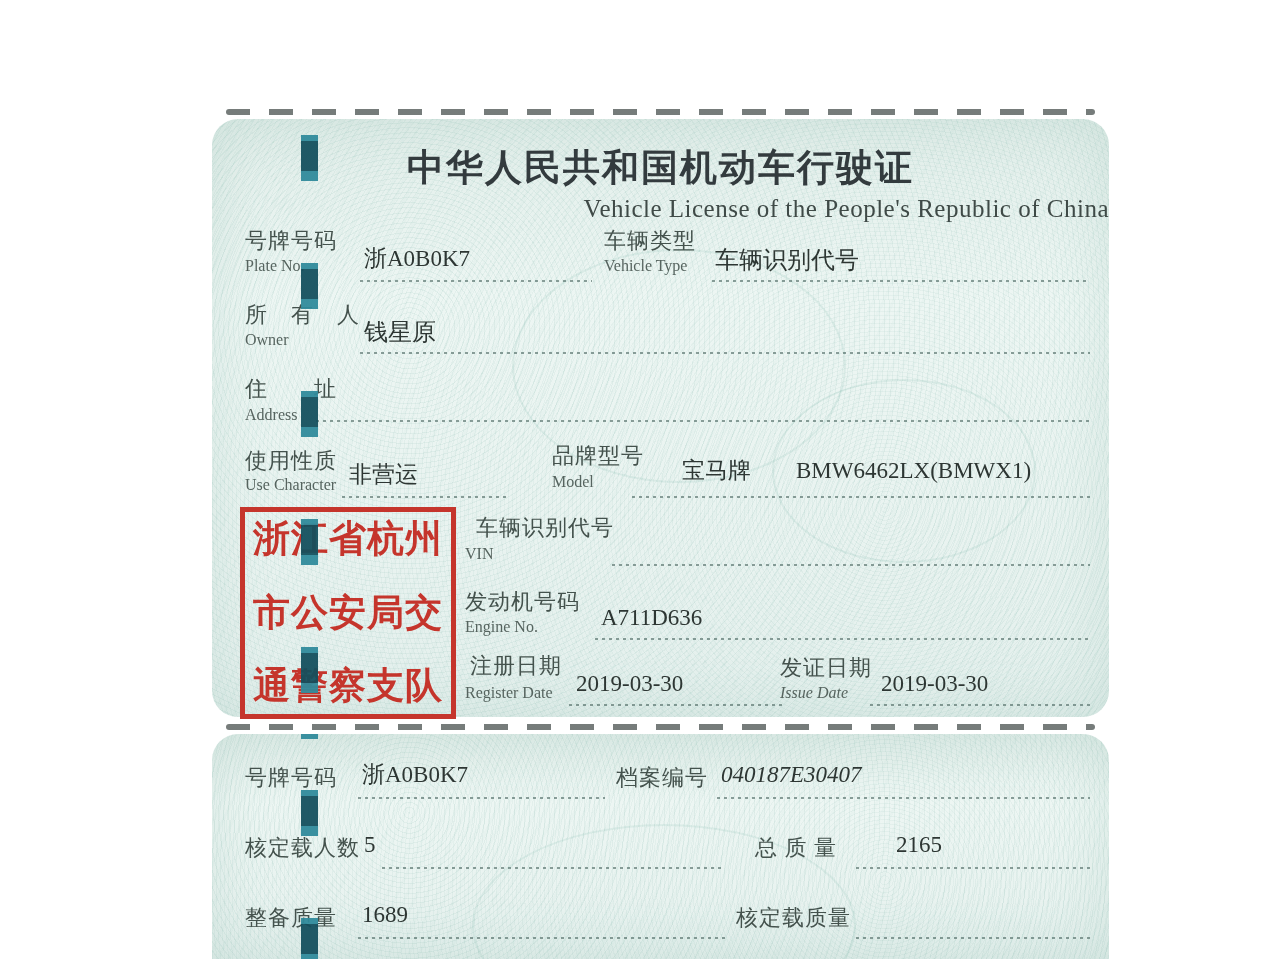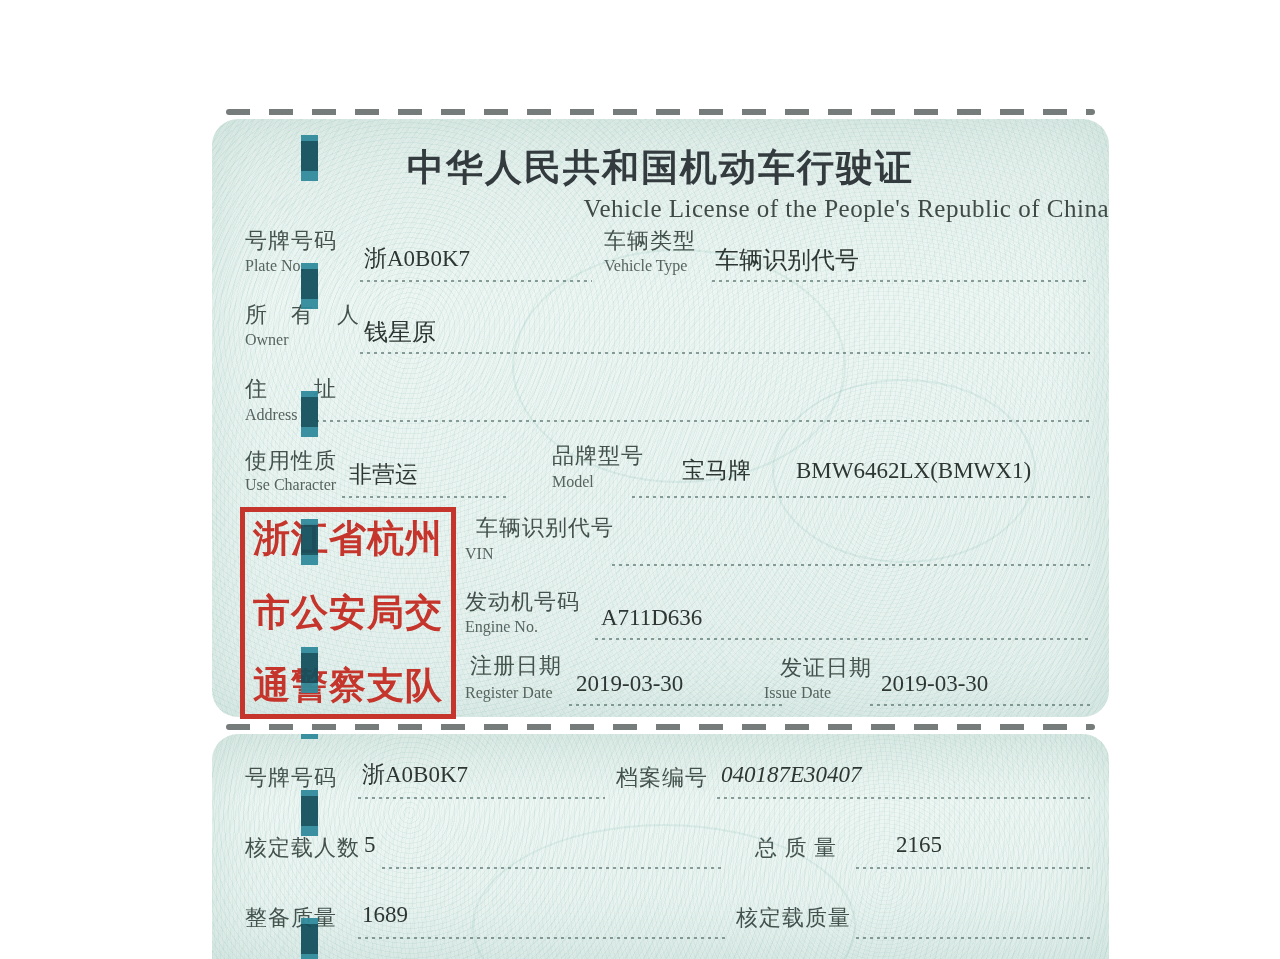--- a/index.html
+++ b/index.html
@@ -115,21 +115,21 @@
   <div class="len" style="left:253px;top:499px;">Engine No.</div>
   <div class="val" style="left:389px;top:486px;">A711D636</div>
   <div class="dot" style="left:383px;top:519px;width:495px;"></div>
 
   <div class="lcn" style="left:258px;top:537px;font-family:Liberation Mono, monospace;">注册日期</div>
   <div class="len" style="left:253px;top:565px;font-family:Liberation Serif, serif;">Register Date</div>
   <div class="val" style="left:364px;top:552px;">2019-03-30</div>
   <div class="dot" style="left:357px;top:585px;width:214px;"></div>
 
   <div class="lcn" style="left:568px;top:537px;">发证日期</div>
-  <div class="len" style="left:552px;top:565px;">Issue Date</div>
+  <div class="len" style="left:568px;top:565px;font-style:italic;">Issue Date</div>
   <div class="val" style="left:669px;top:552px;">2019-03-30</div>
   <div class="dot" style="left:658px;top:585px;width:220px;"></div>
 
   <div class="stitch"></div>
 </div>
 
 <div class="card" id="card-back">
   <div class="serration"></div>
   <div class="wm" style="left:260px;top:90px;width:380px;height:200px;"></div>
 

